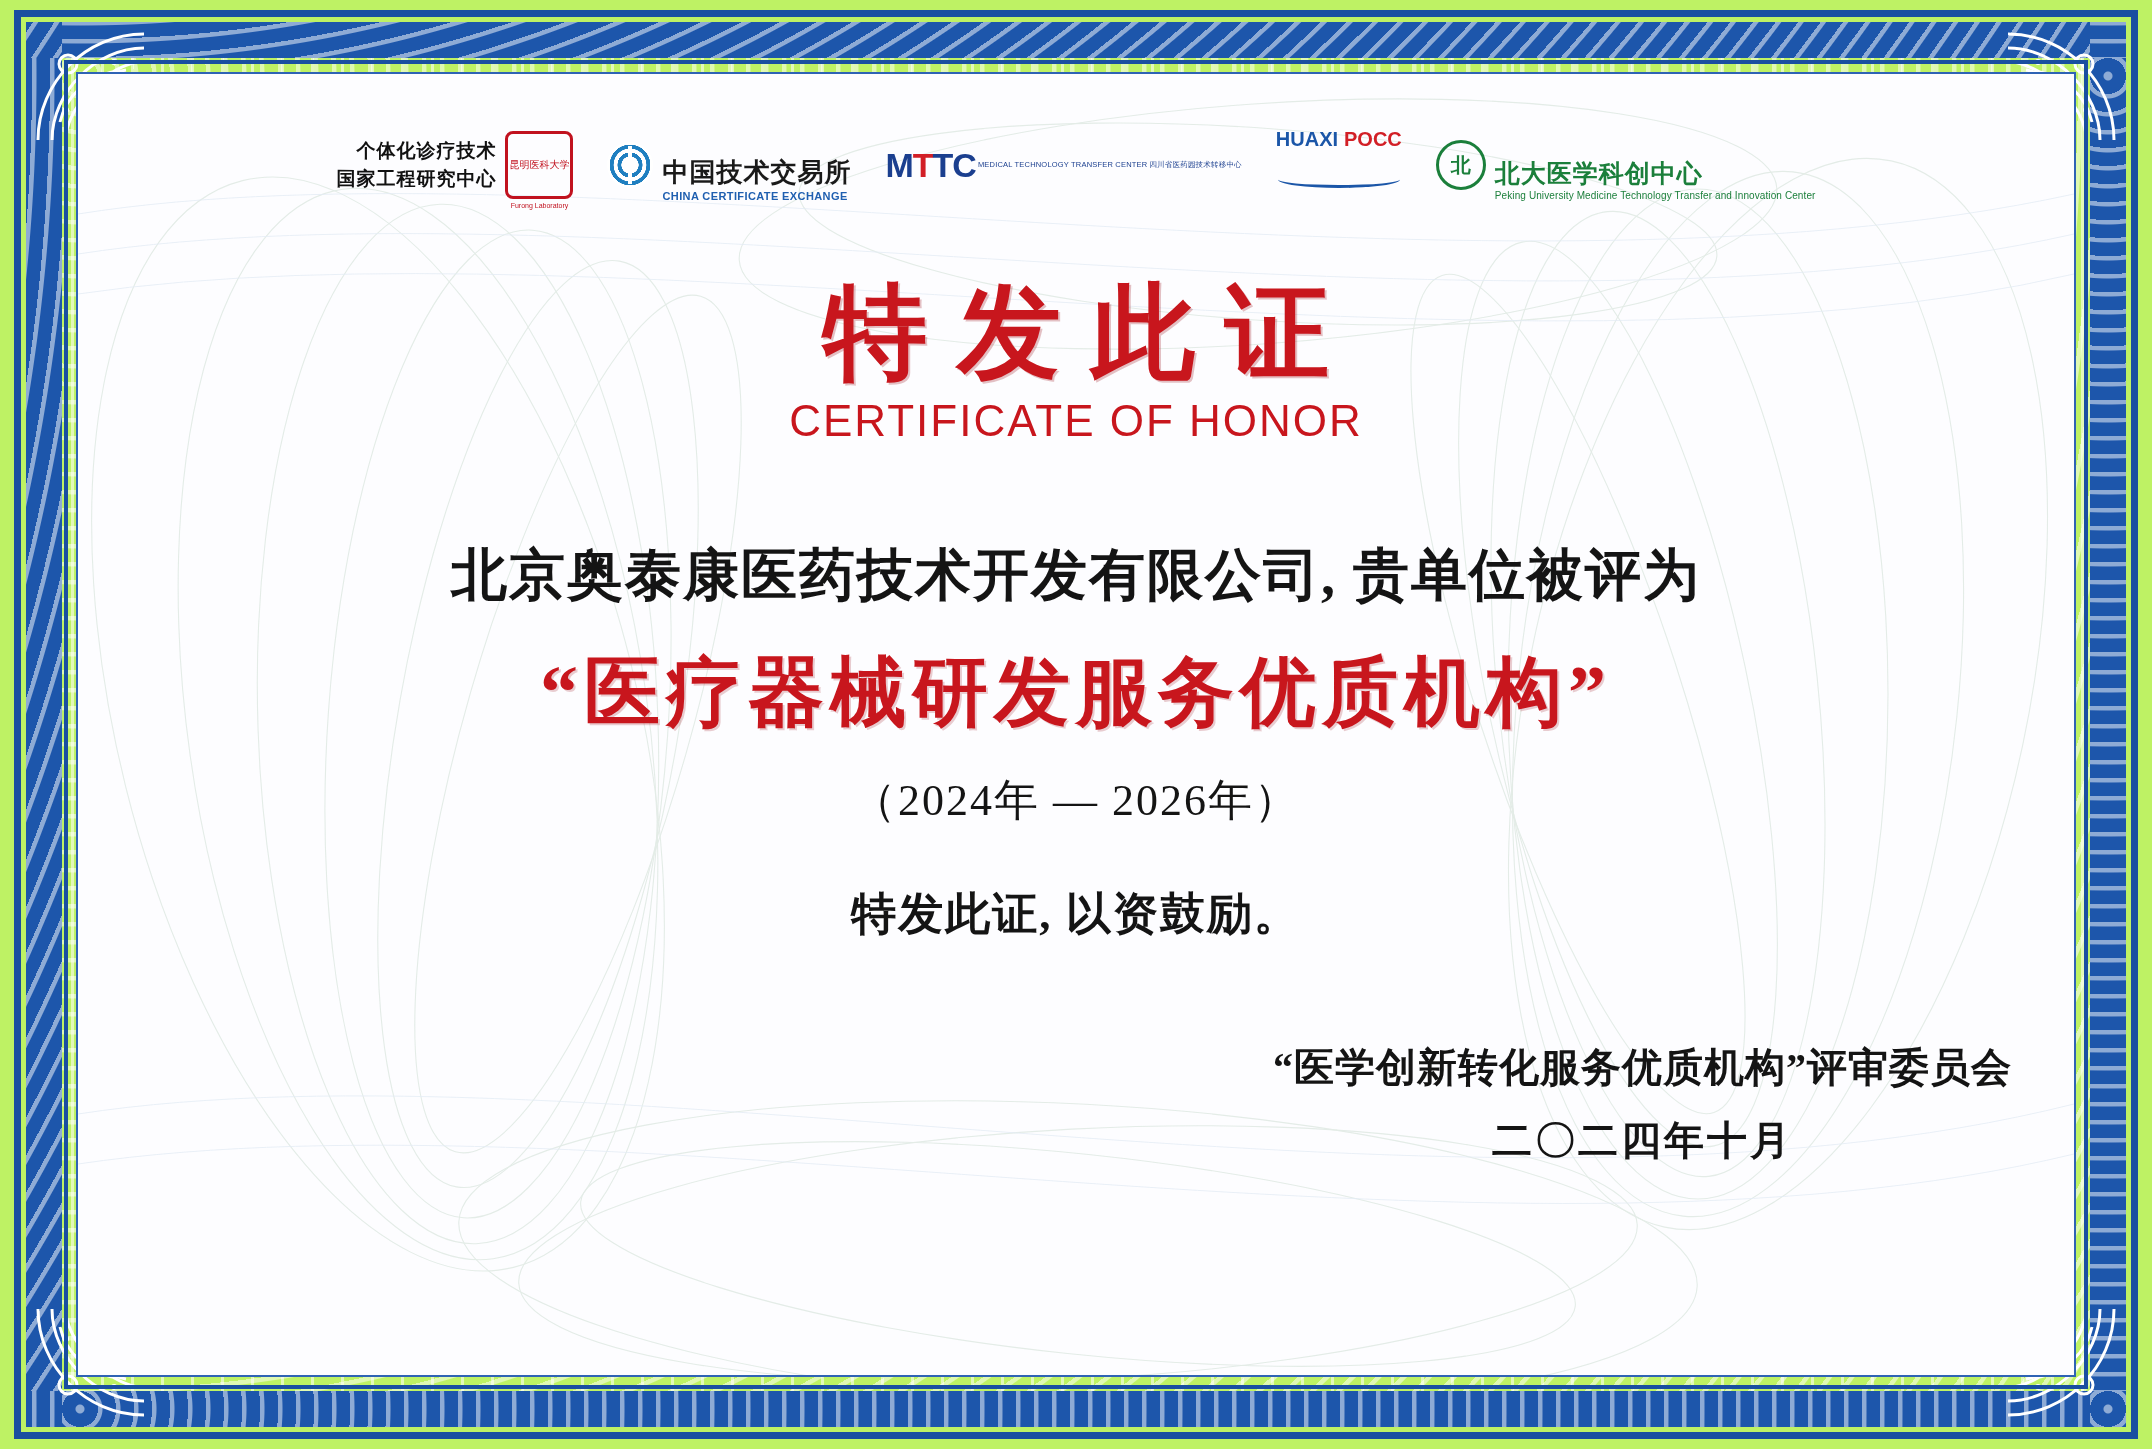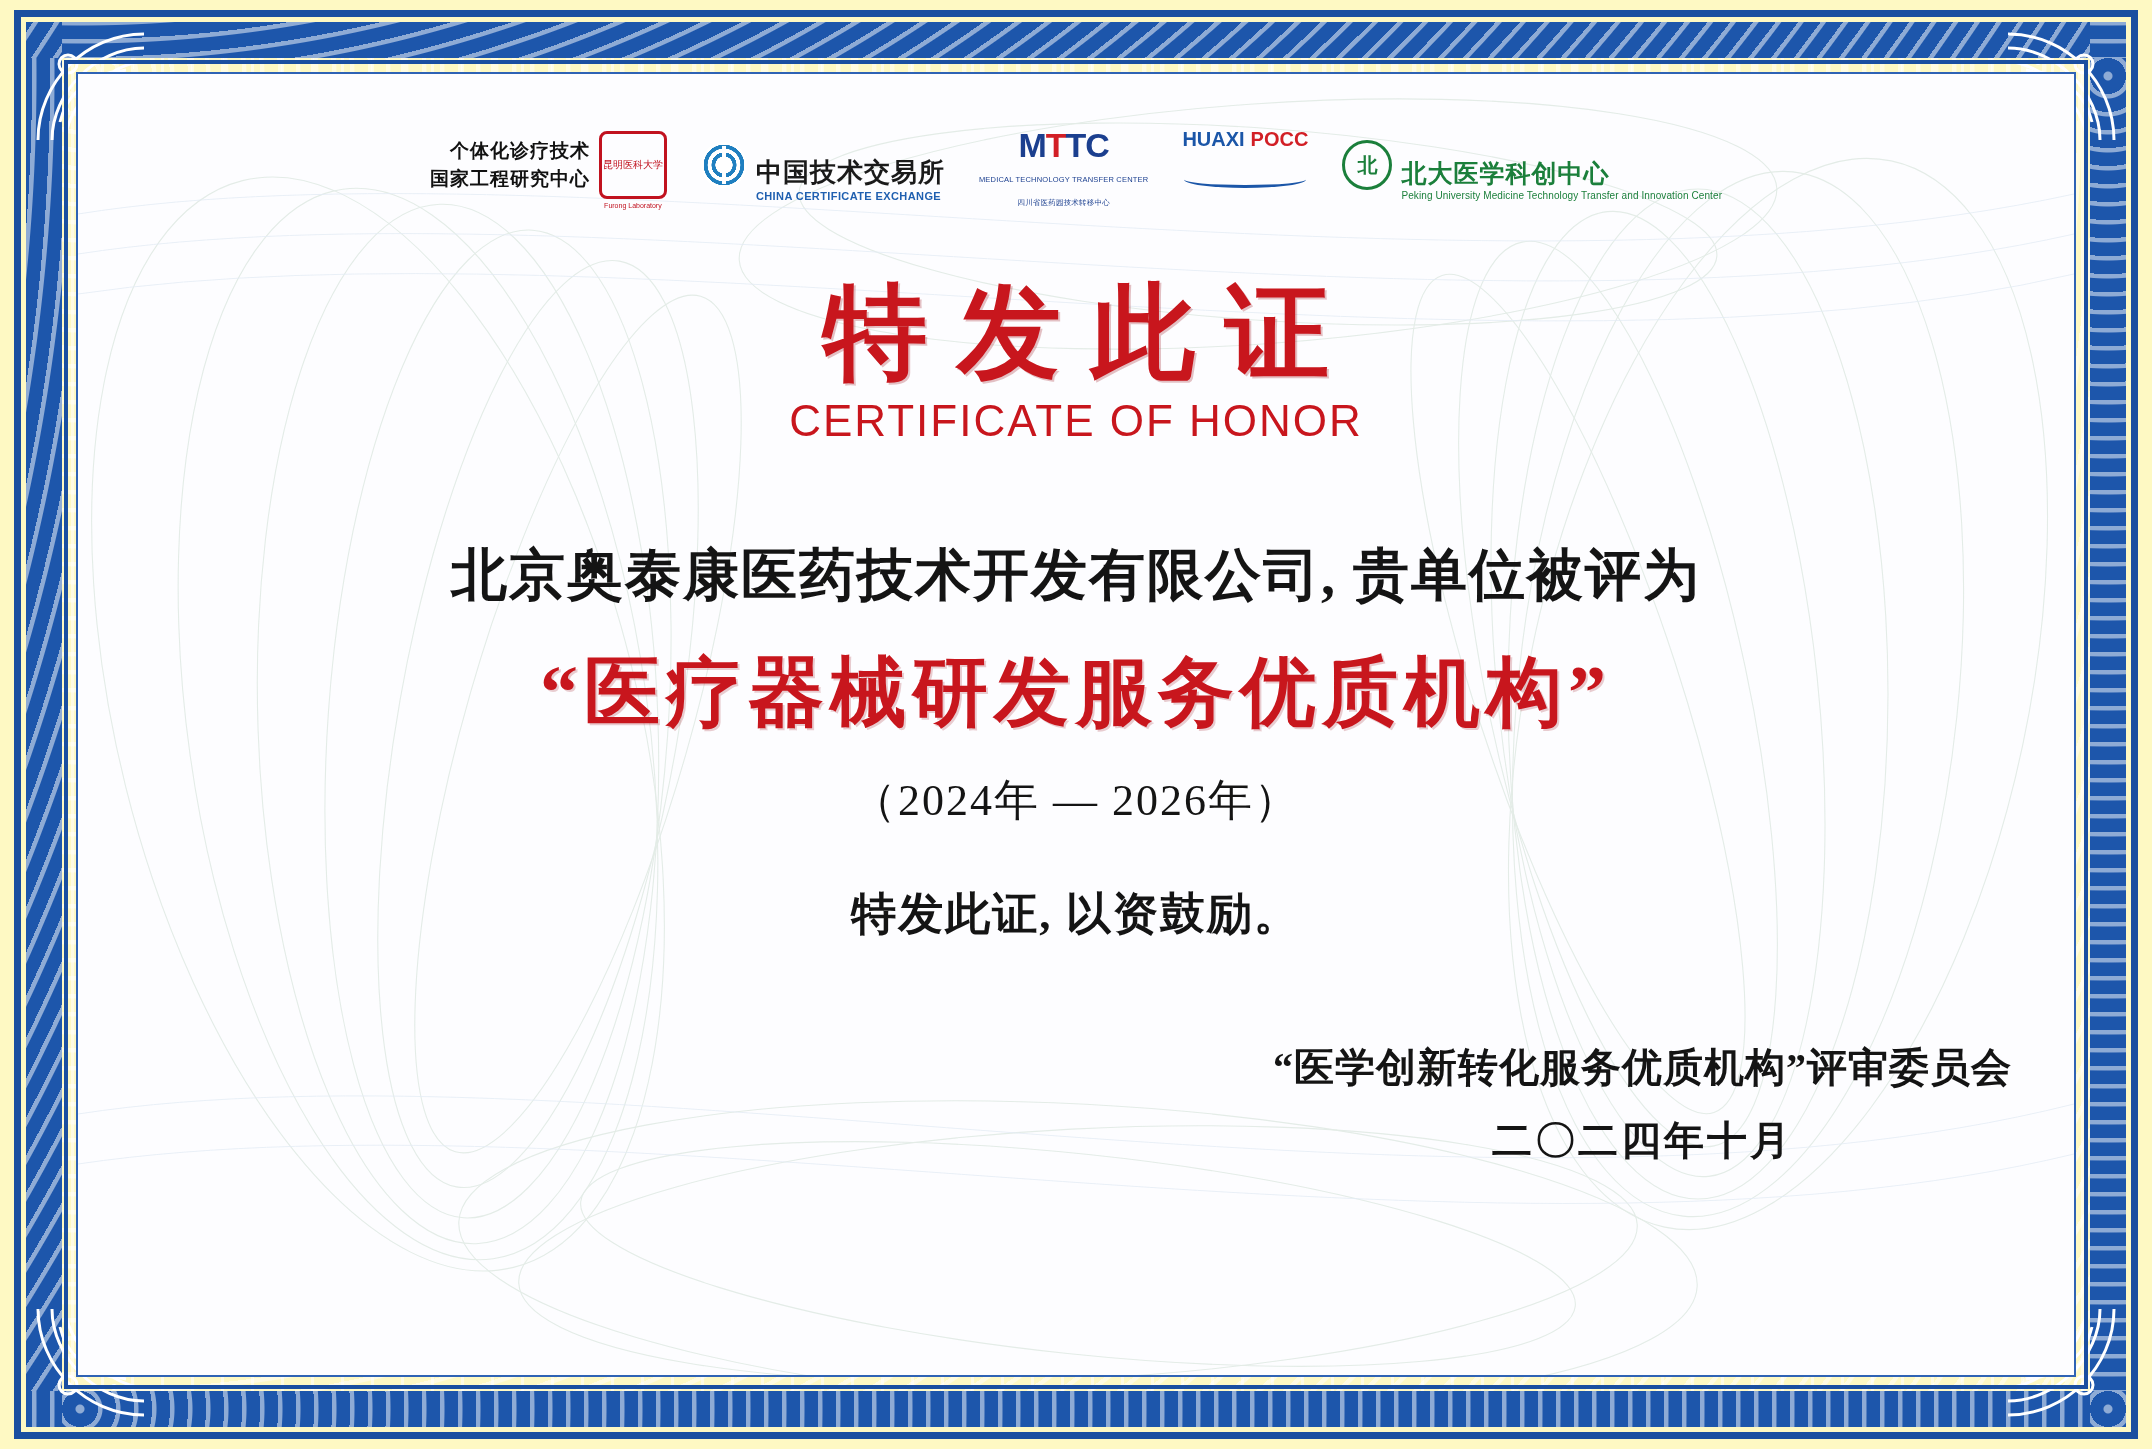--- a/index.html
+++ b/index.html
@@ -13,21 +13,21 @@
     font-family: "Liberation Serif", serif;
     overflow: hidden;
   }
 
   
   .certificate {
     position: relative;
     width: 2152px;
     height: 1449px;
     box-sizing: border-box;
-    background: #fef9c3;
+    background: #bef264;
     overflow: hidden;
   }
 
   
   .frame-outer {
     position: absolute;
     left: 14px; top: 10px; right: 14px; bottom: 10px;
     border: 7px solid #1a4fa0;
     box-sizing: border-box;
   }
@@ -167,21 +167,21 @@
   .cte-mark::after {
     content: "";
     position: absolute; left: 50%; top: 4px;
     width: 4px; height: 38px; margin-left: -2px;
     background: #ffffff;
   }
   .logo2 .logo-cn { font-size: 26px; letter-spacing: 1px; }
   .logo2 .logo-en { font-size: 11px; letter-spacing: 0.4px; font-weight: bold; }
 
   
-  .logo3 { flex-direction: column; gap: 13px; align-items: center; }
+  .logo3 { flex-direction: row; gap: 2px; align-items: center; }
   .mttc-word {
     font-family: "Liberation Sans", sans-serif;
     font-weight: bold;
     font-size: 34px;
     letter-spacing: -1px;
     line-height: 1;
   }
   .mttc-word .m { color: #1b3f8f; }
   .mttc-word .t1 { color: #d21f26; }
   .mttc-word .t2 { color: #1b3f8f; }

